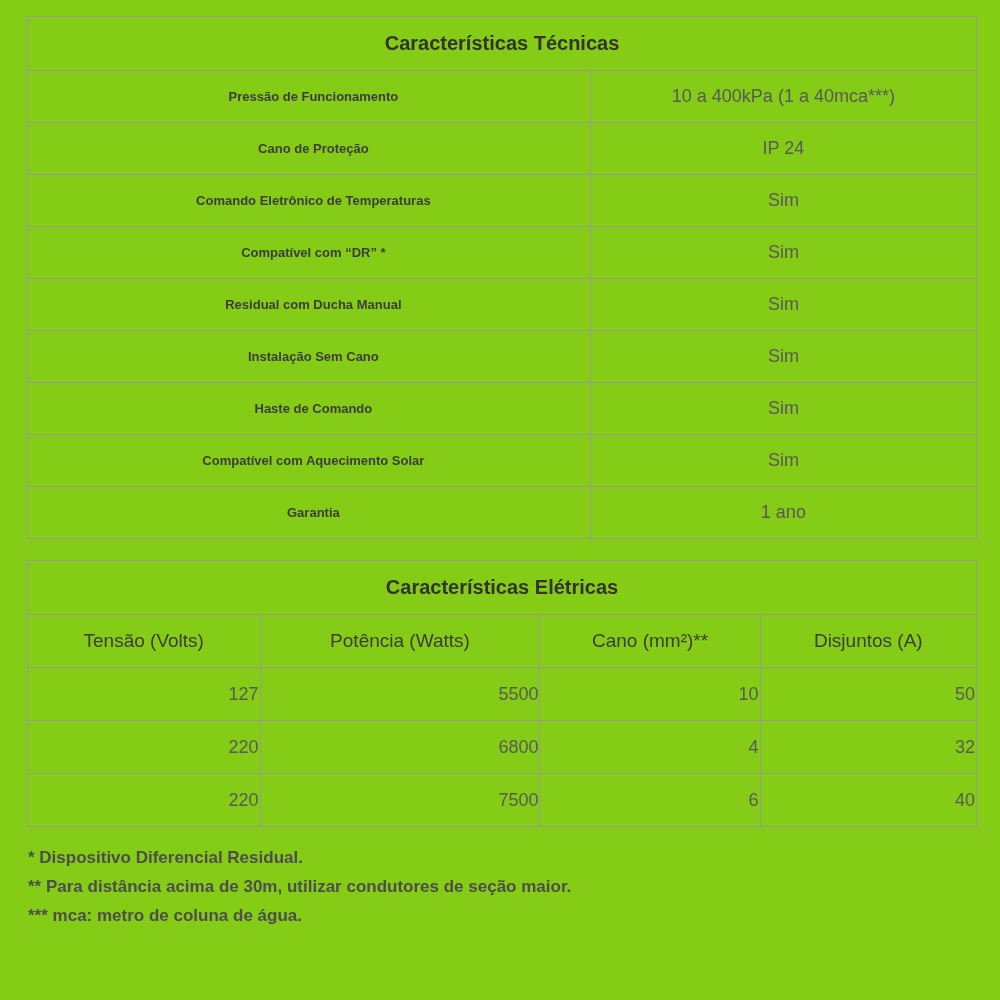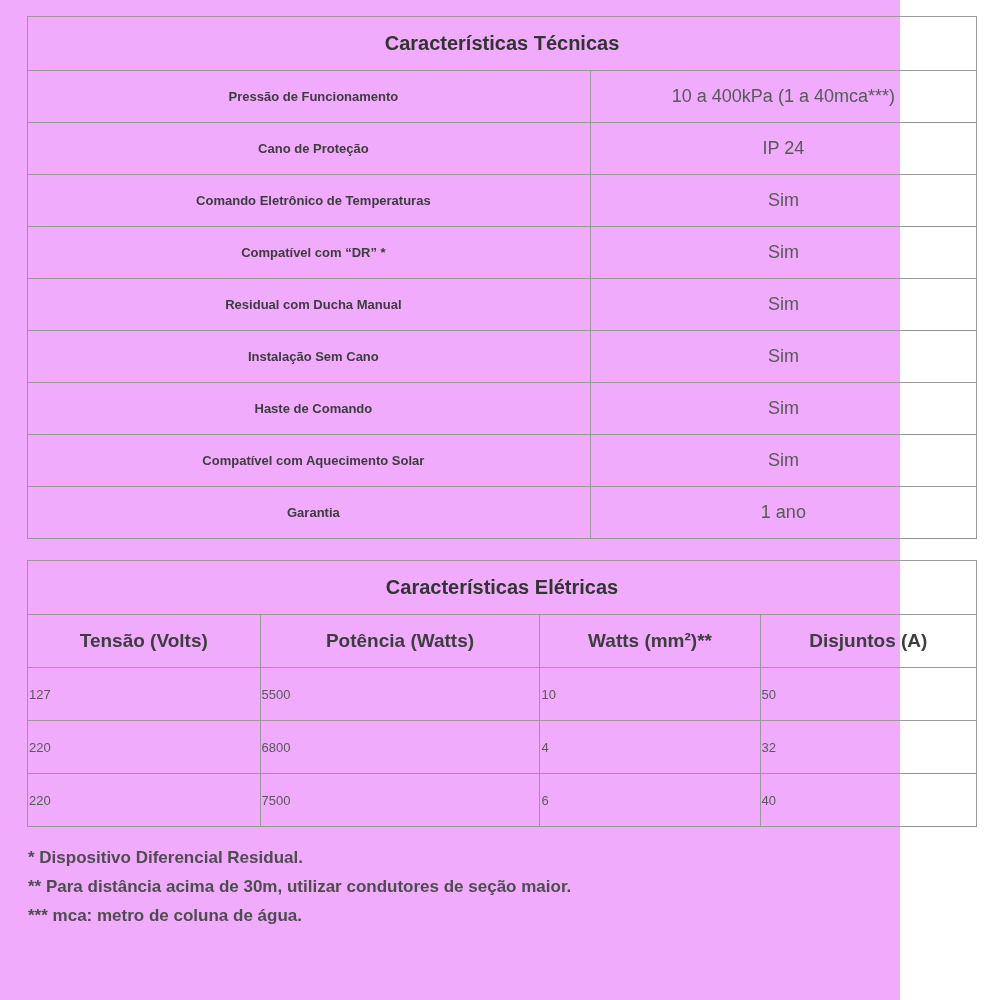--- a/index.html
+++ b/index.html
@@ -2,23 +2,23 @@
 <html><head>
 <meta charset="utf-8">
 <style>
   html, body {
     margin: 0;
     padding: 0;
     background: #ffffff;
     font-family: "Liberation Sans", sans-serif;
   }
   .page {
-    width: 900px;
+    width: 1000px;
     height: 1000px;
-    background: #f0abfc;
+    background: #84cc16;
     position: relative;
     box-sizing: border-box;
     padding-left: 16px;
   }
   .content {
     position: absolute;
     left: 27px;
     top: 16px;
     width: 950px;
   }
@@ -61,28 +61,28 @@
     font-weight: normal;
     color: #595959;
   }
   
   .gap { height: 21px; }
   table.t2 td.hdr {
     height: 53px;
     text-align: center;
     vertical-align: middle;
     font-size: 19px;
-    font-weight: bold;
+    font-weight: normal;
     color: #3d3d3d;
   }
   table.t2 td.num {
     height: 53px;
-    text-align: left;
+    text-align: right;
     vertical-align: middle;
-    font-size: 13px;
+    font-size: 18px;
     font-weight: normal;
     color: #595959;
   }
   
   .footnotes {
     margin-top: 16px;
     padding-left: 1px;
   }
   .footnotes p {
     margin: 0;
@@ -155,21 +155,21 @@
         <col style="width:23.2%">
         <col style="width:22.8%">
       </colgroup>
       <tbody>
           <tr>
         <th class="title" colspan="4">Características Elétricas</th>
       </tr>
       <tr>
         <td class="hdr">Tensão (Volts)</td>
         <td class="hdr">Potência (Watts)</td>
-        <td class="hdr">Watts (mm²)**</td>
+        <td class="hdr">Cano (mm²)**</td>
         <td class="hdr">Disjuntos (A)</td>
       </tr>
       <tr>
         <td class="num">127</td>
         <td class="num">5500</td>
         <td class="num">10</td>
         <td class="num">50</td>
       </tr>
       <tr>
         <td class="num">220</td>

